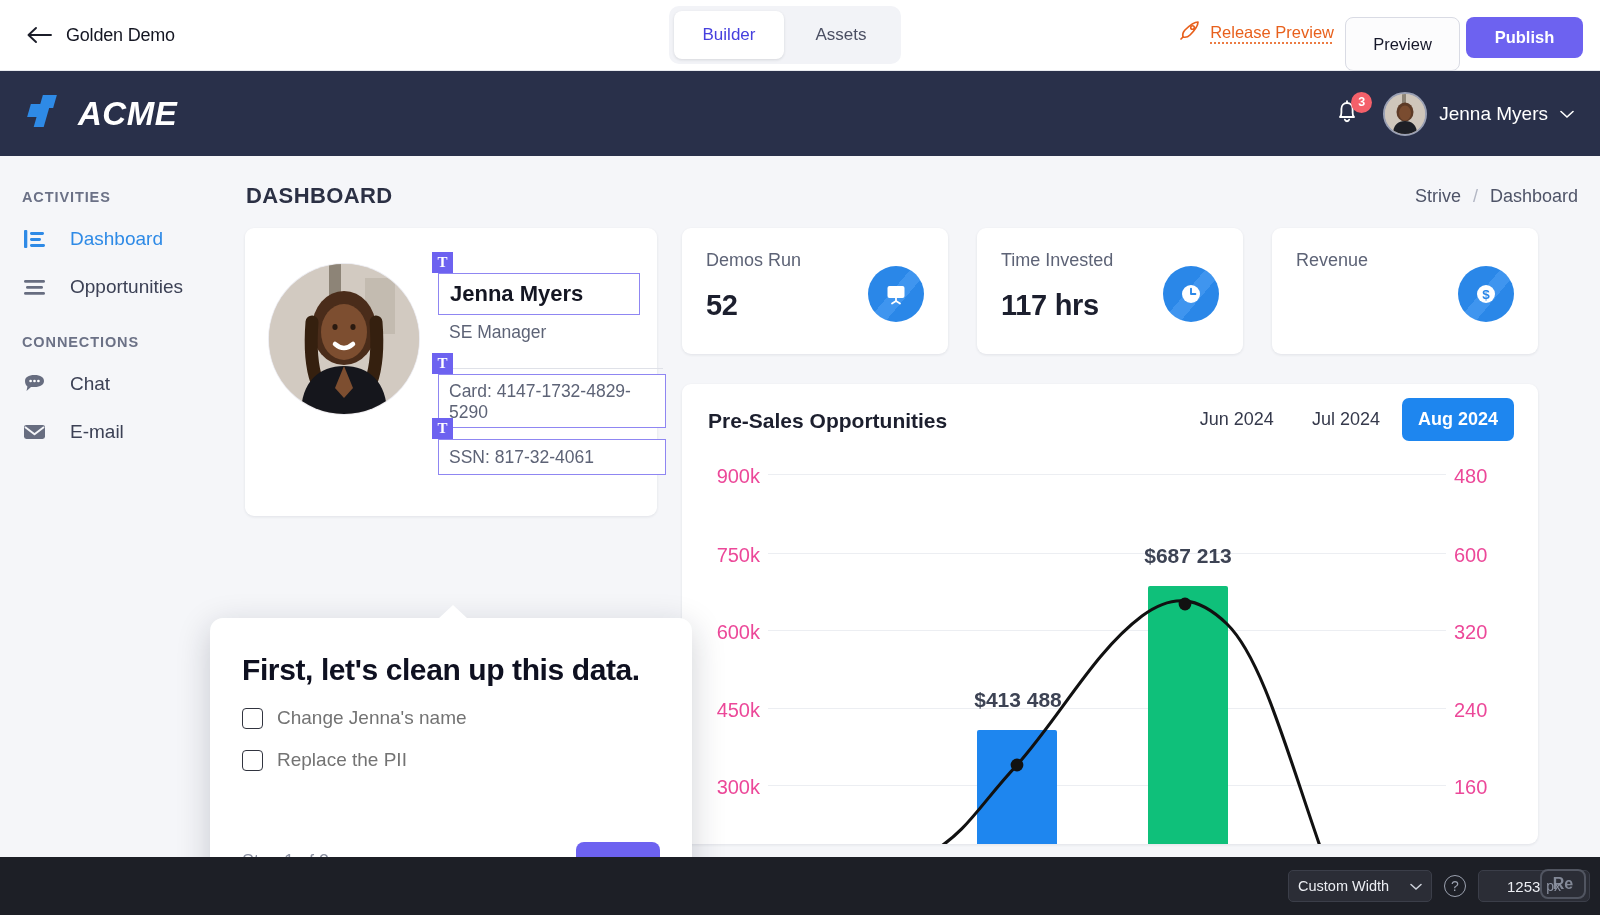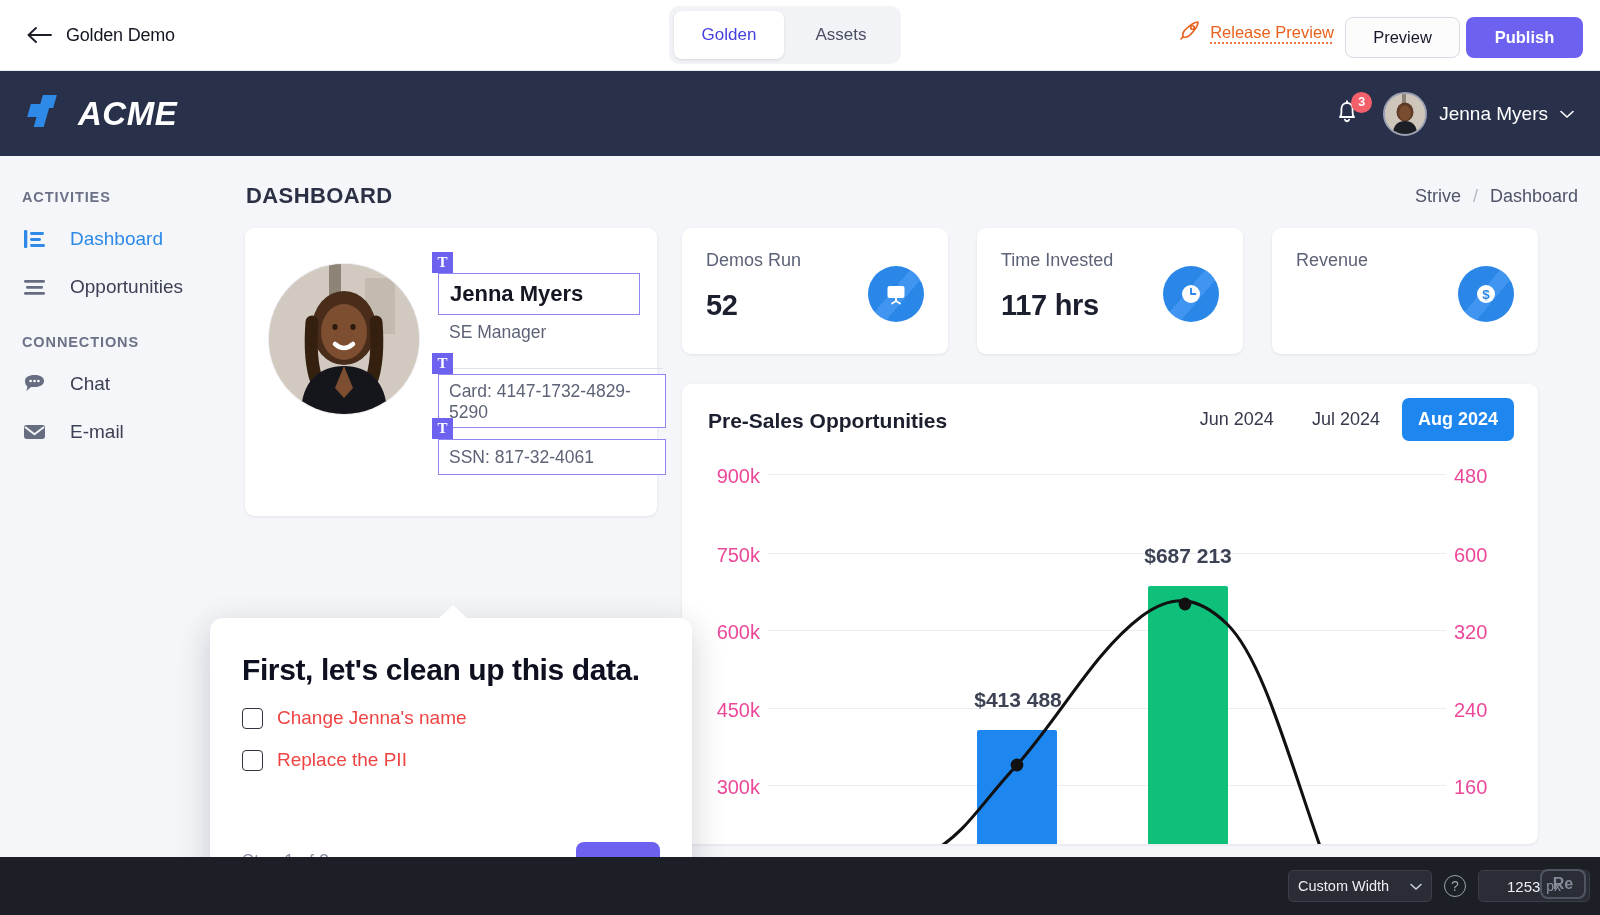--- a/index.html
+++ b/index.html
@@ -47,21 +47,21 @@
     position: absolute; right: 266px; top: 19px;
     display: flex; align-items: center; gap: 9px;
     color: #e8601c; font-size: 16.5px; cursor: pointer;
   }
   .rel-prev .lbl {
     text-decoration: underline; text-decoration-style: dotted;
     text-underline-offset: 5px;
   }
   .btn-preview {
     position: absolute; right: 140px; top: 17px;
-    width: 115px; height: 41px; border-radius: 8px;
+    width: 115px; height: 54px; border-radius: 8px;
     border: 1px solid #d9dbe4; background: #fcfcfd;
     font-size: 16.5px; color: #16182a; cursor: pointer;
     display: flex; align-items: center; justify-content: center;
   }
   .btn-publish {
     position: absolute; right: 17px; top: 17px;
     width: 117px; height: 41px; border-radius: 8px;
     border: none; background: #6d62f0; color: #fff;
     font-size: 16.5px; font-weight: 700; cursor: pointer;
     display: flex; align-items: center; justify-content: center;
@@ -262,21 +262,21 @@
     line-height: 35px; letter-spacing: -.4px;
   }
   .tip-opt {
     display: flex; align-items: center; gap: 14px;
     margin-top: 20px; cursor: pointer;
   }
   .tip-cb {
     width: 21px; height: 21px; border: 1.6px solid #31343f;
     border-radius: 4px; background: #fff; flex: none;
   }
-  .tip-opt span { font-size: 19px; color: #ef4444; }
+  .tip-opt span { font-size: 19px; color: #737373; }
   .tip-step {
     position: absolute; left: 32px; bottom: 36px;
     font-size: 18px; color: #8b90a1;
   }
   .tip-next {
     position: absolute; right: 32px; bottom: 22px;
     width: 84px; height: 44px; border-radius: 8px;
     background: #6d62f0; color: #fff; border: none;
     font-size: 18px; font-weight: 700; cursor: pointer;
   }
@@ -323,21 +323,21 @@
 
 <div class="builder-bar">
   <div class="back-arrow">
     <svg width="26" height="18" viewBox="0 0 26 18" fill="none">
       <path d="M10 2 L2.5 9 L10 16 M2.5 9 H25" stroke="#1b1d29" stroke-width="1.9" stroke-linecap="round" stroke-linejoin="round"></path>
     </svg>
   </div>
   <div class="demo-title">Golden Demo</div>
 
   <div class="seg-wrap">
-    <div class="seg active">Golden</div>
+    <div class="seg active">Builder</div>
     <div class="seg">Assets</div>
   </div>
 
   <div class="rel-prev">
     <span>
       <svg width="22" height="22" viewBox="0 0 22 22" fill="none">
         <path d="M4 18 C4 18 3 14 6 11 C10 7 16 3 19 3 C19 6 15 12 11 16 C8 19 4 18 4 18Z" stroke="#e8601c" stroke-width="1.7" stroke-linejoin="round"></path>
         <circle cx="13.5" cy="8.5" r="1.8" stroke="#e8601c" stroke-width="1.6"></circle>
         <path d="M4 18 L2 20" stroke="#e8601c" stroke-width="1.7" stroke-linecap="round"></path>
       </svg>

